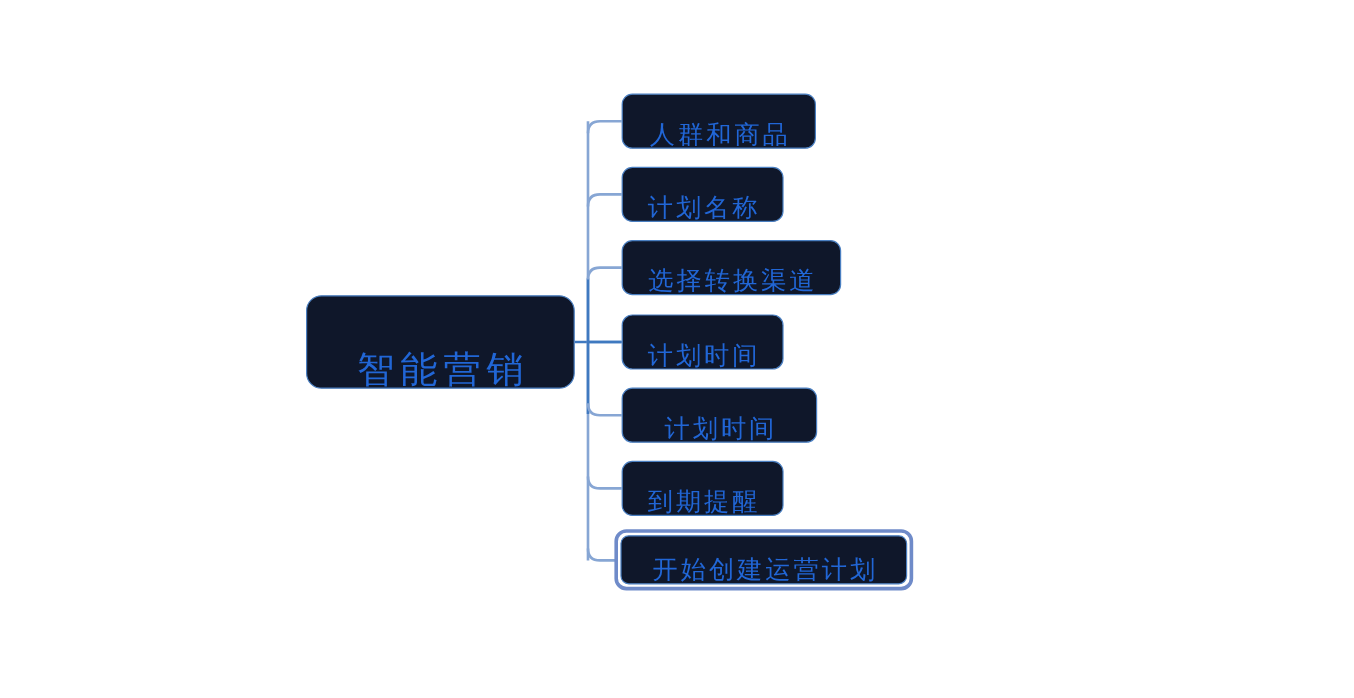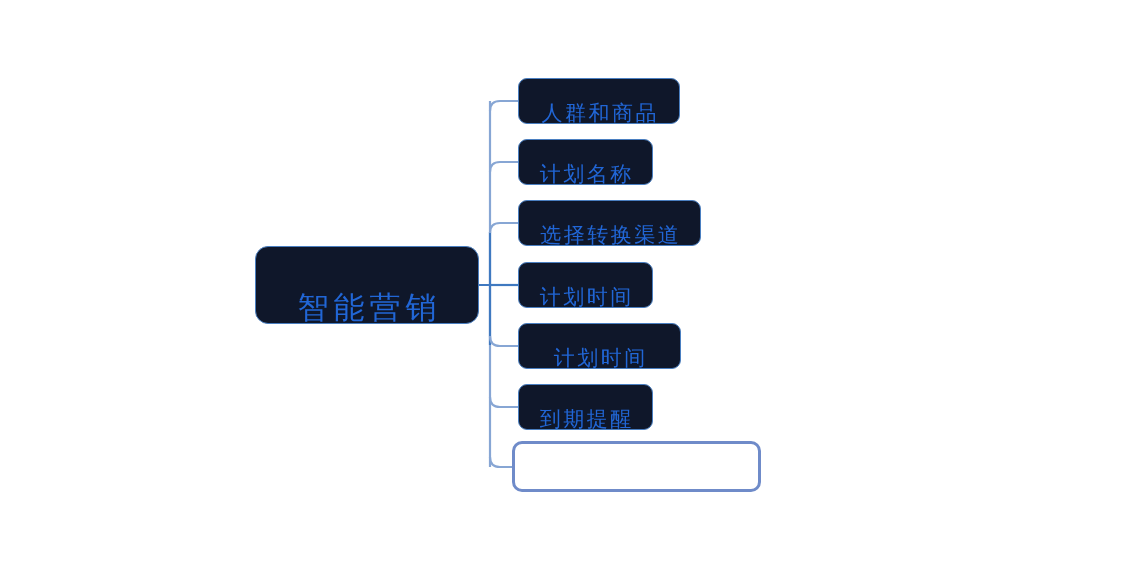--- a/index.html
+++ b/index.html
@@ -133,14 +133,17 @@
 
   <div class="node child-node" id="child-4">
     <span class="node-label">计划时间</span>
   </div>
 
   <div class="node child-node" id="child-5">
     <span class="node-label">到期提醒</span>
   </div>
 
   <div id="selection-frame"></div>
+  <div class="node child-node" id="child-6">
+    <span class="node-label">开始创建运营计划</span>
+  </div>
 
 </div>
 
 </body></html>

